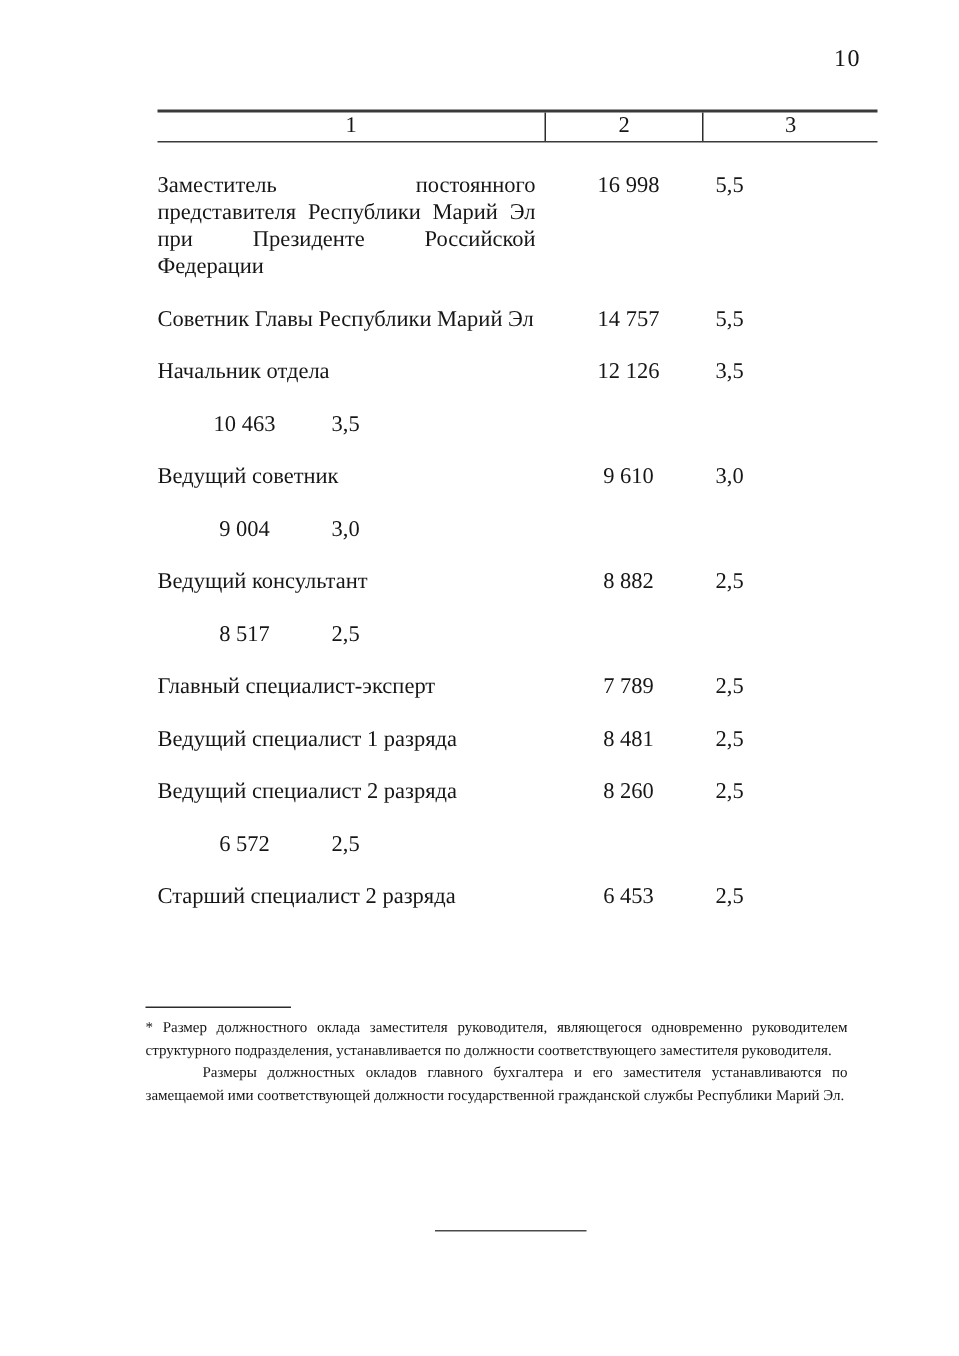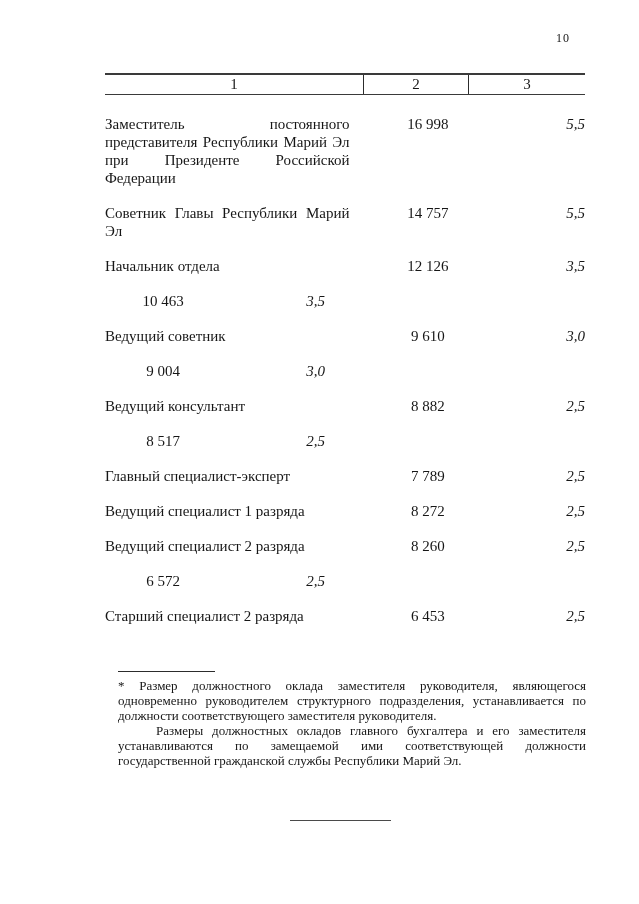--- a/index.html
+++ b/index.html
@@ -13,21 +13,21 @@
     height: 904px;
     background: #ffffff;
     font-family: "Liberation Serif", serif;
     color: #161616;
     overflow: hidden;
   }
   .page-number {
     position: absolute;
     top: 31px;
     left: 556px;
-    font-size: 12px;
+    font-size: 16px;
     letter-spacing: 1px;
   }
   
   .doc-table {
     position: absolute;
     left: 105px;
     top: 73px;
     width: 480px;
   }
   .thead {
@@ -50,41 +50,40 @@
   }
   .row {
     display: flex;
     margin-bottom: 17px;
     font-size: 15px;
     line-height: 18px;
   }
   .cell { box-sizing: border-box; }
   .c1 {
     width: 252px;
-    margin-right: 22px;
+    margin-right: 4px;
     text-align: justify;
   }
   .c2 {
     width: 116px;
     text-align: center;
     white-space: nowrap;
   }
   .c3 {
     width: 104px;
-    text-align: right;
+    text-align: left;
     white-space: nowrap;
-    font-style: italic;
   }
   
   .footnote {
     position: absolute;
-    left: 118px;
+    left: 97px;
     top: 671px;
     width: 468px;
-    font-size: 13px;
+    font-size: 10px;
     line-height: 15px;
     text-align: justify;
   }
   .footnote-rule {
     width: 97px;
     height: 0;
     border-top: 1.2px solid #2c2c2c;
     margin-bottom: 6px;
   }
   .footnote p {
@@ -154,21 +153,21 @@
           <div class="cell c2">8 517</div>
           <div class="cell c3">2,5</div>
         </div>
         <div class="row">
           <div class="cell c1">Главный специалист-эксперт</div>
           <div class="cell c2">7 789</div>
           <div class="cell c3">2,5</div>
         </div>
         <div class="row">
           <div class="cell c1">Ведущий специалист 1 разряда</div>
-          <div class="cell c2">8 272</div>
+          <div class="cell c2">8 481</div>
           <div class="cell c3">2,5</div>
         </div>
         <div class="row">
           <div class="cell c1">Ведущий специалист 2 разряда</div>
           <div class="cell c2">8 260</div>
           <div class="cell c3">2,5</div>
         </div>
         <div class="row">
           <div class="cell c2">6 572</div>
           <div class="cell c3">2,5</div>

